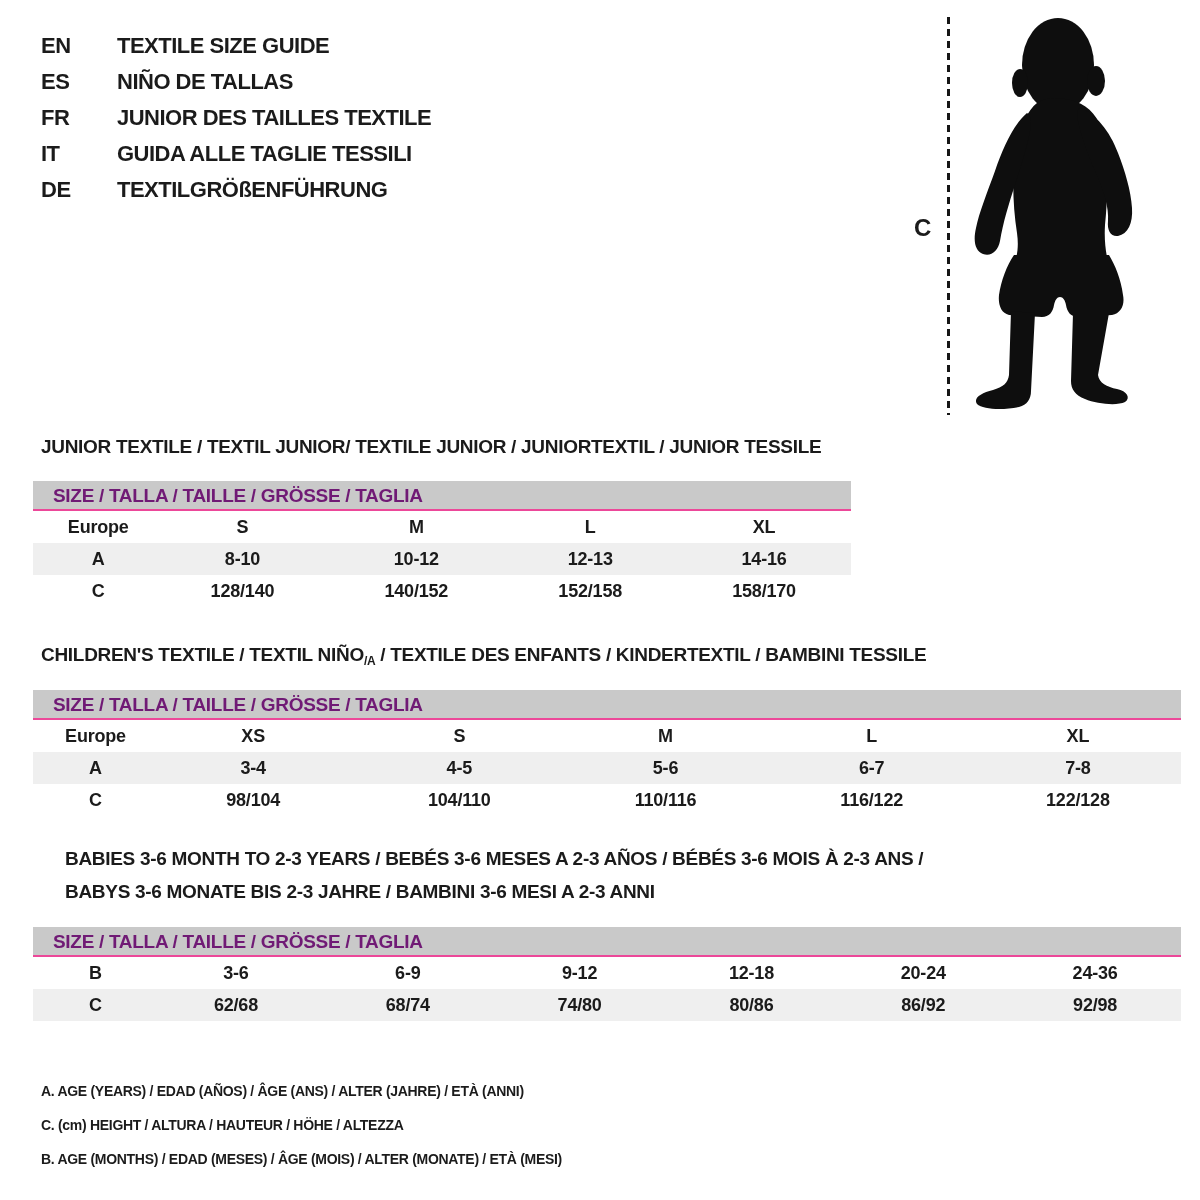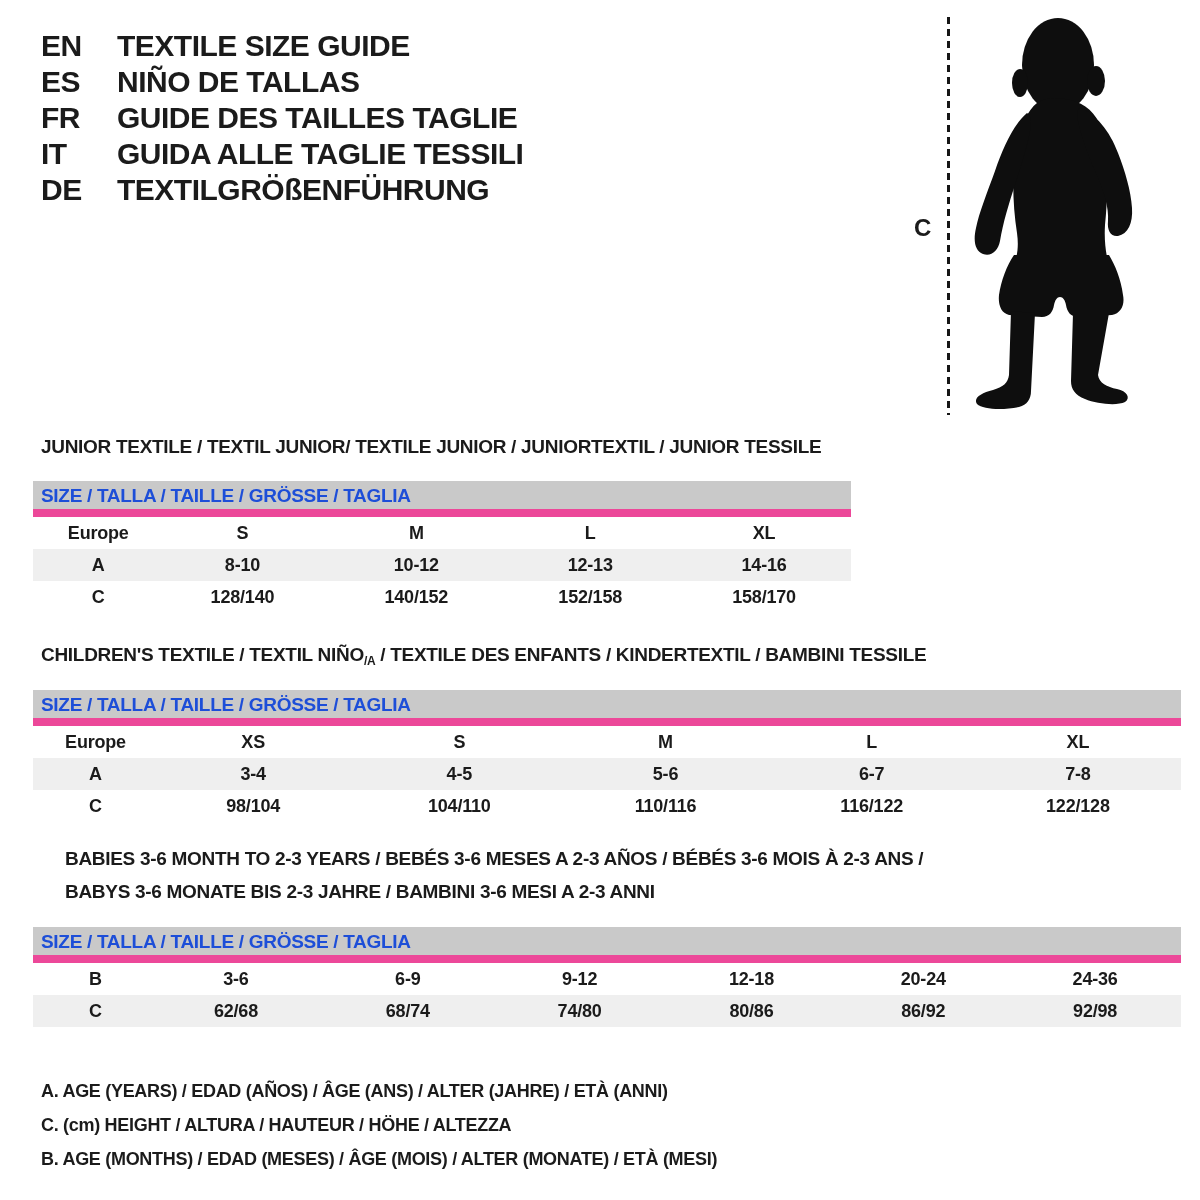--- a/index.html
+++ b/index.html
@@ -5,75 +5,75 @@
   html,body{margin:0;padding:0;}
   .page{
     position:relative;width:1200px;height:1200px;
     background:#ffffff;overflow:hidden;
     font-family:"Liberation Sans","DejaVu Sans",sans-serif;
     font-weight:bold;color:#1b1b1b;
     -webkit-font-smoothing:antialiased;
   }
   
   .lang-header{position:absolute;left:41px;top:28px;}
-  .lang-row{display:flex;height:36px;align-items:center;font-size:30px;letter-spacing:-0.5px;}
+  .lang-row{display:flex;height:36px;align-items:center;font-size:22px;letter-spacing:-0.5px;}
   .lang-code{width:76px;}
   
   .figure{position:absolute;left:900px;top:0;width:300px;height:430px;}
   .dash-line{
     position:absolute;left:47px;top:17px;width:3px;height:398px;
     background:repeating-linear-gradient(to bottom,#161616 0 7px,transparent 7px 12px);
   }
   .c-label{position:absolute;left:14px;top:214px;font-size:24px;}
   .baby-svg{position:absolute;left:65px;top:15px;}
   
   .sec-title{position:absolute;margin:0;font-size:19px;letter-spacing:-0.3px;white-space:nowrap;}
   .sec-title .sub{font-size:12px;vertical-align:-4px;}
   .babies-title{line-height:33px;}
   .table{position:absolute;}
   .t-band{
-    background:#c9c9c9;border-bottom:8px solid #ec4899;
-    height:28px;line-height:29px;padding-left:8px;
-    font-size:19px;letter-spacing:-0.3px;color:#1d4ed8;
+    background:#c9c9c9;border-bottom:2px solid #ec4899;
+    height:28px;line-height:29px;padding-left:20px;
+    font-size:19px;letter-spacing:-0.3px;color:#701a75;
   }
   .t-row{display:flex;height:32px;line-height:32px;font-size:18px;letter-spacing:-0.2px;}
   .t-row.alt{background:#efefef;}
   .t-label{padding-left:8px;text-align:center;}
   .w-junior{width:818px;}
   .w-junior .t-label{width:14%;}
   .w-wide{width:1148px;}
   .w-wide .t-label{width:9.5%;}
   .t-cell{flex:1;text-align:center;}
   #junior-title{left:41px;top:436px;}
   #junior-table{left:33px;top:481px;}
   #children-title{left:41px;top:644px;text-align:right;}
   #children-table{left:33px;top:690px;}
   #babies-title{left:41px;top:842px;margin-left:24px;}
   #babies-table{left:33px;top:927px;}
   
   .legend{position:absolute;left:41px;top:1074px;}
-  .legend-line{font-size:18px;line-height:34px;letter-spacing:-0.3px;white-space:nowrap;}
+  .legend-line{font-size:14px;line-height:34px;letter-spacing:-0.3px;white-space:nowrap;}
 </style>
 </head>
 <body>
 
 <div class="page">
 
   <div class="lang-header">
     <div class="lang-row">
       <span class="lang-code">EN</span>
       <span class="lang-title">TEXTILE SIZE GUIDE</span>
     </div>
     <div class="lang-row">
       <span class="lang-code">ES</span>
       <span class="lang-title">NIÑO DE TALLAS</span>
     </div>
     <div class="lang-row">
       <span class="lang-code">FR</span>
-      <span class="lang-title">GUIDE DES TAILLES TAGLIE</span>
+      <span class="lang-title">JUNIOR DES TAILLES TEXTILE</span>
     </div>
     <div class="lang-row">
       <span class="lang-code">IT</span>
       <span class="lang-title">GUIDA ALLE TAGLIE TESSILI</span>
     </div>
     <div class="lang-row">
       <span class="lang-code">DE</span>
       <span class="lang-title">TEXTILGRÖßENFÜHRUNG</span>
     </div>
   </div>

